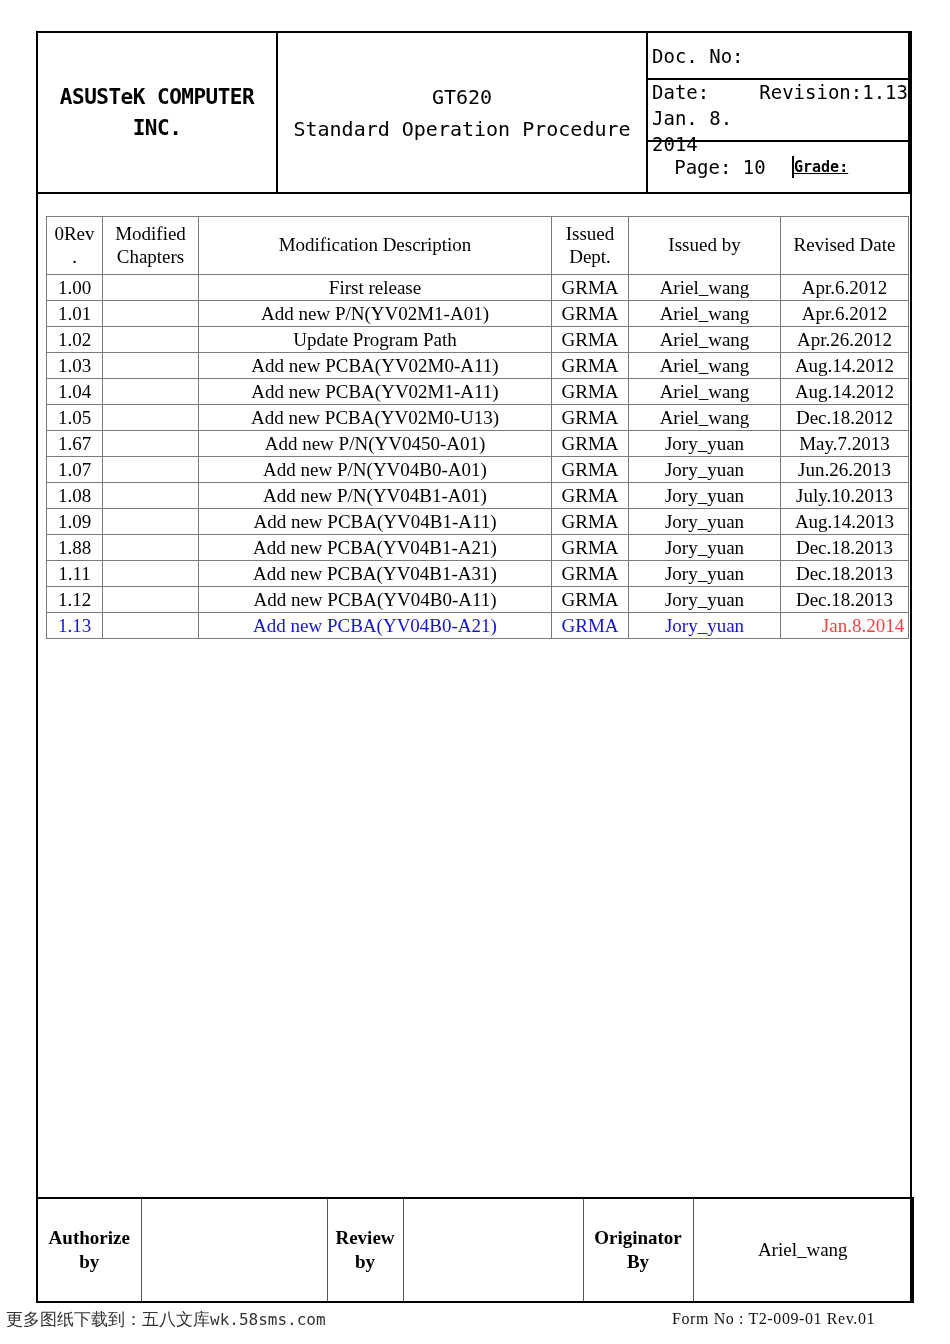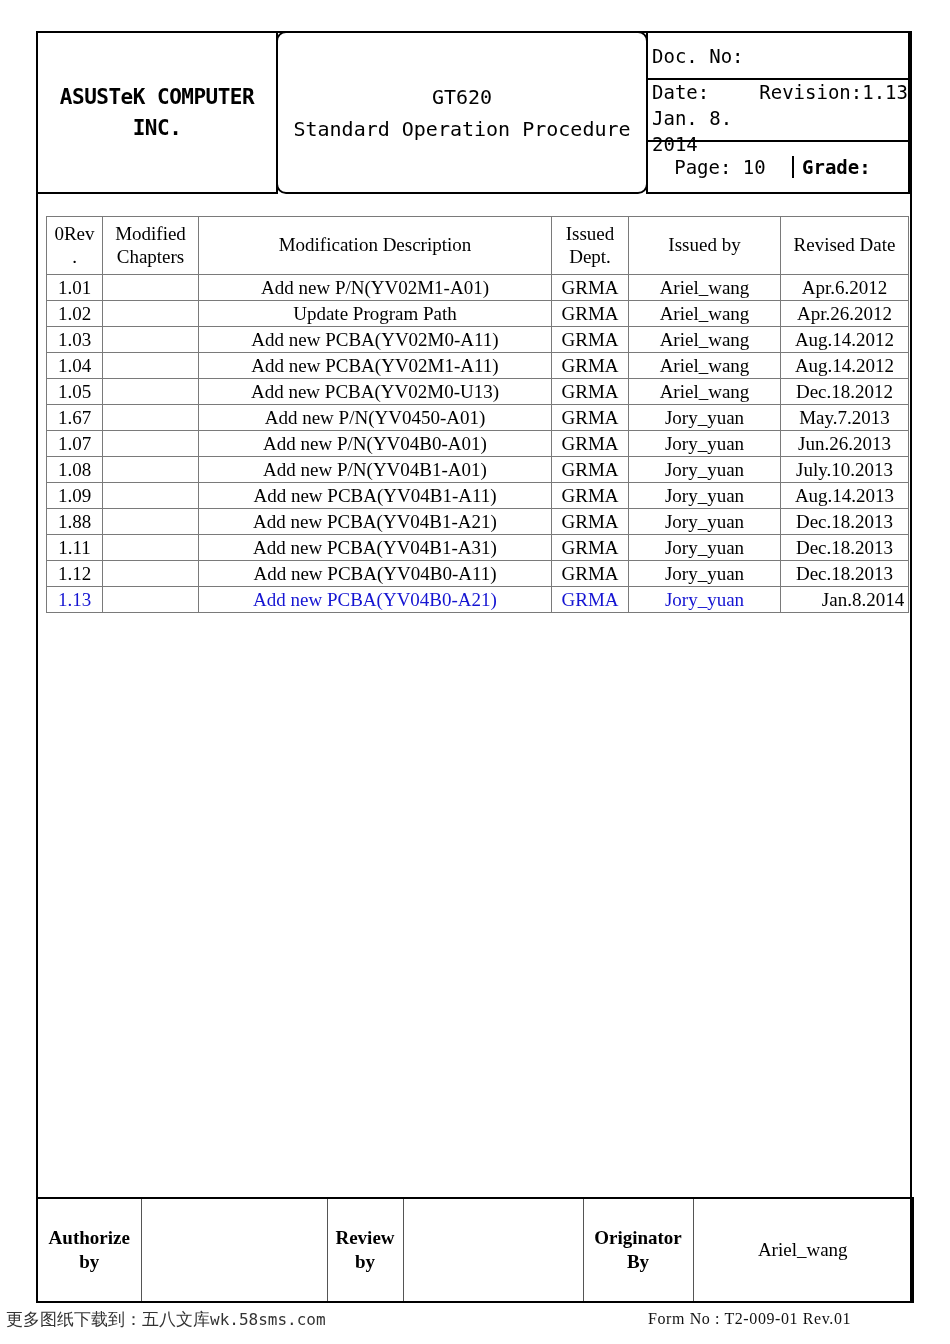--- a/index.html
+++ b/index.html
@@ -52,21 +52,20 @@
     font-weight: bold;
     font-size: 21px;
     line-height: 1.45;
     letter-spacing: -0.5px;
   }
   #mh-title {
     width: 372px;
     font-family: "DejaVu Sans Mono", monospace;
     font-size: 20px;
     line-height: 1.6;
-    border-radius: 10px;
   }
   #mh-right {
     width: 264px;
     border: 2px solid #000;
     box-sizing: border-box;
     display: flex;
     flex-direction: column;
   }
   .mh-r-row {
     box-sizing: border-box;
@@ -99,24 +98,24 @@
     align-items: center;
     justify-content: center;
     font-family: "DejaVu Sans Mono", monospace;
     font-size: 19px;
   }
   #mh-grade {
     flex: 1;
     box-sizing: border-box;
     display: flex;
     align-items: center;
-    padding-left: 8px;
     font-family: "DejaVu Sans Mono", monospace;
     font-weight: bold;
-    font-size: 19px;
+    font-size: 15px;
+    text-decoration: underline;
   }
 
   
   #rev-table-wrap {
     position: absolute;
     left: 46px;
     top: 216px;
     width: 862px;
   }
   table.rev {
@@ -199,21 +198,21 @@
     font-size: 17px;
     color: #333;
     white-space: nowrap;
   }
   #watermark .wm-ascii {
     font-family: "DejaVu Sans Mono", monospace;
     font-size: 16px;
   }
   #formno {
     position: absolute;
-    left: 648px;
+    left: 672px;
     top: 1310px;
     font-family: "Liberation Serif", serif;
     font-size: 16px;
     letter-spacing: 0.6px;
     color: #111;
     white-space: nowrap;
   }
 </style>
 </head>
 <body>
@@ -274,20 +273,28 @@
         <th>
           <div>Issued</div>
           <div>Dept.</div>
         </th>
         <th>Issued by</th>
         <th>Revised Date</th>
       </tr>
     </thead>
     <tbody id="rev-body">
         <tr>
+          <td class="c-rev">1.00</td>
+          <td></td>
+          <td>First release</td>
+          <td>GRMA</td>
+          <td>Ariel_wang</td>
+          <td>Apr.6.2012</td>
+        </tr>
+        <tr>
           <td class="c-rev">1.01</td>
           <td></td>
           <td>Add new P/N(YV02M1-A01)</td>
           <td>GRMA</td>
           <td>Ariel_wang</td>
           <td>Apr.6.2012</td>
         </tr>
         <tr>
           <td class="c-rev">1.02</td>
           <td></td>
@@ -375,21 +382,21 @@
           <td>GRMA</td>
           <td>Jory_yuan</td>
           <td>Dec.18.2013</td>
         </tr>
         <tr class="rev-new">
           <td class="c-rev" style="color: rgb(20, 20, 210); margin-left: 36px;">1.13</td>
           <td style="color: rgb(20, 20, 210);"></td>
           <td style="color: rgb(20, 20, 210);">Add new PCBA(YV04B0-A21)</td>
           <td style="color: rgb(20, 20, 210);">GRMA</td>
           <td style="color: rgb(20, 20, 210);">Jory_yuan</td>
-          <td style="color: #000000; padding-left: 40px;">Jan.8.2014</td>
+          <td style="color: #ef4444; padding-left: 40px;">Jan.8.2014</td>
         </tr>
       </tbody>
   </table>
 </div>
 
 <div id="sig-table-wrap">
   <table class="sig">
     <colgroup>
       <col class="sc-1">
         <col class="sc-2">

